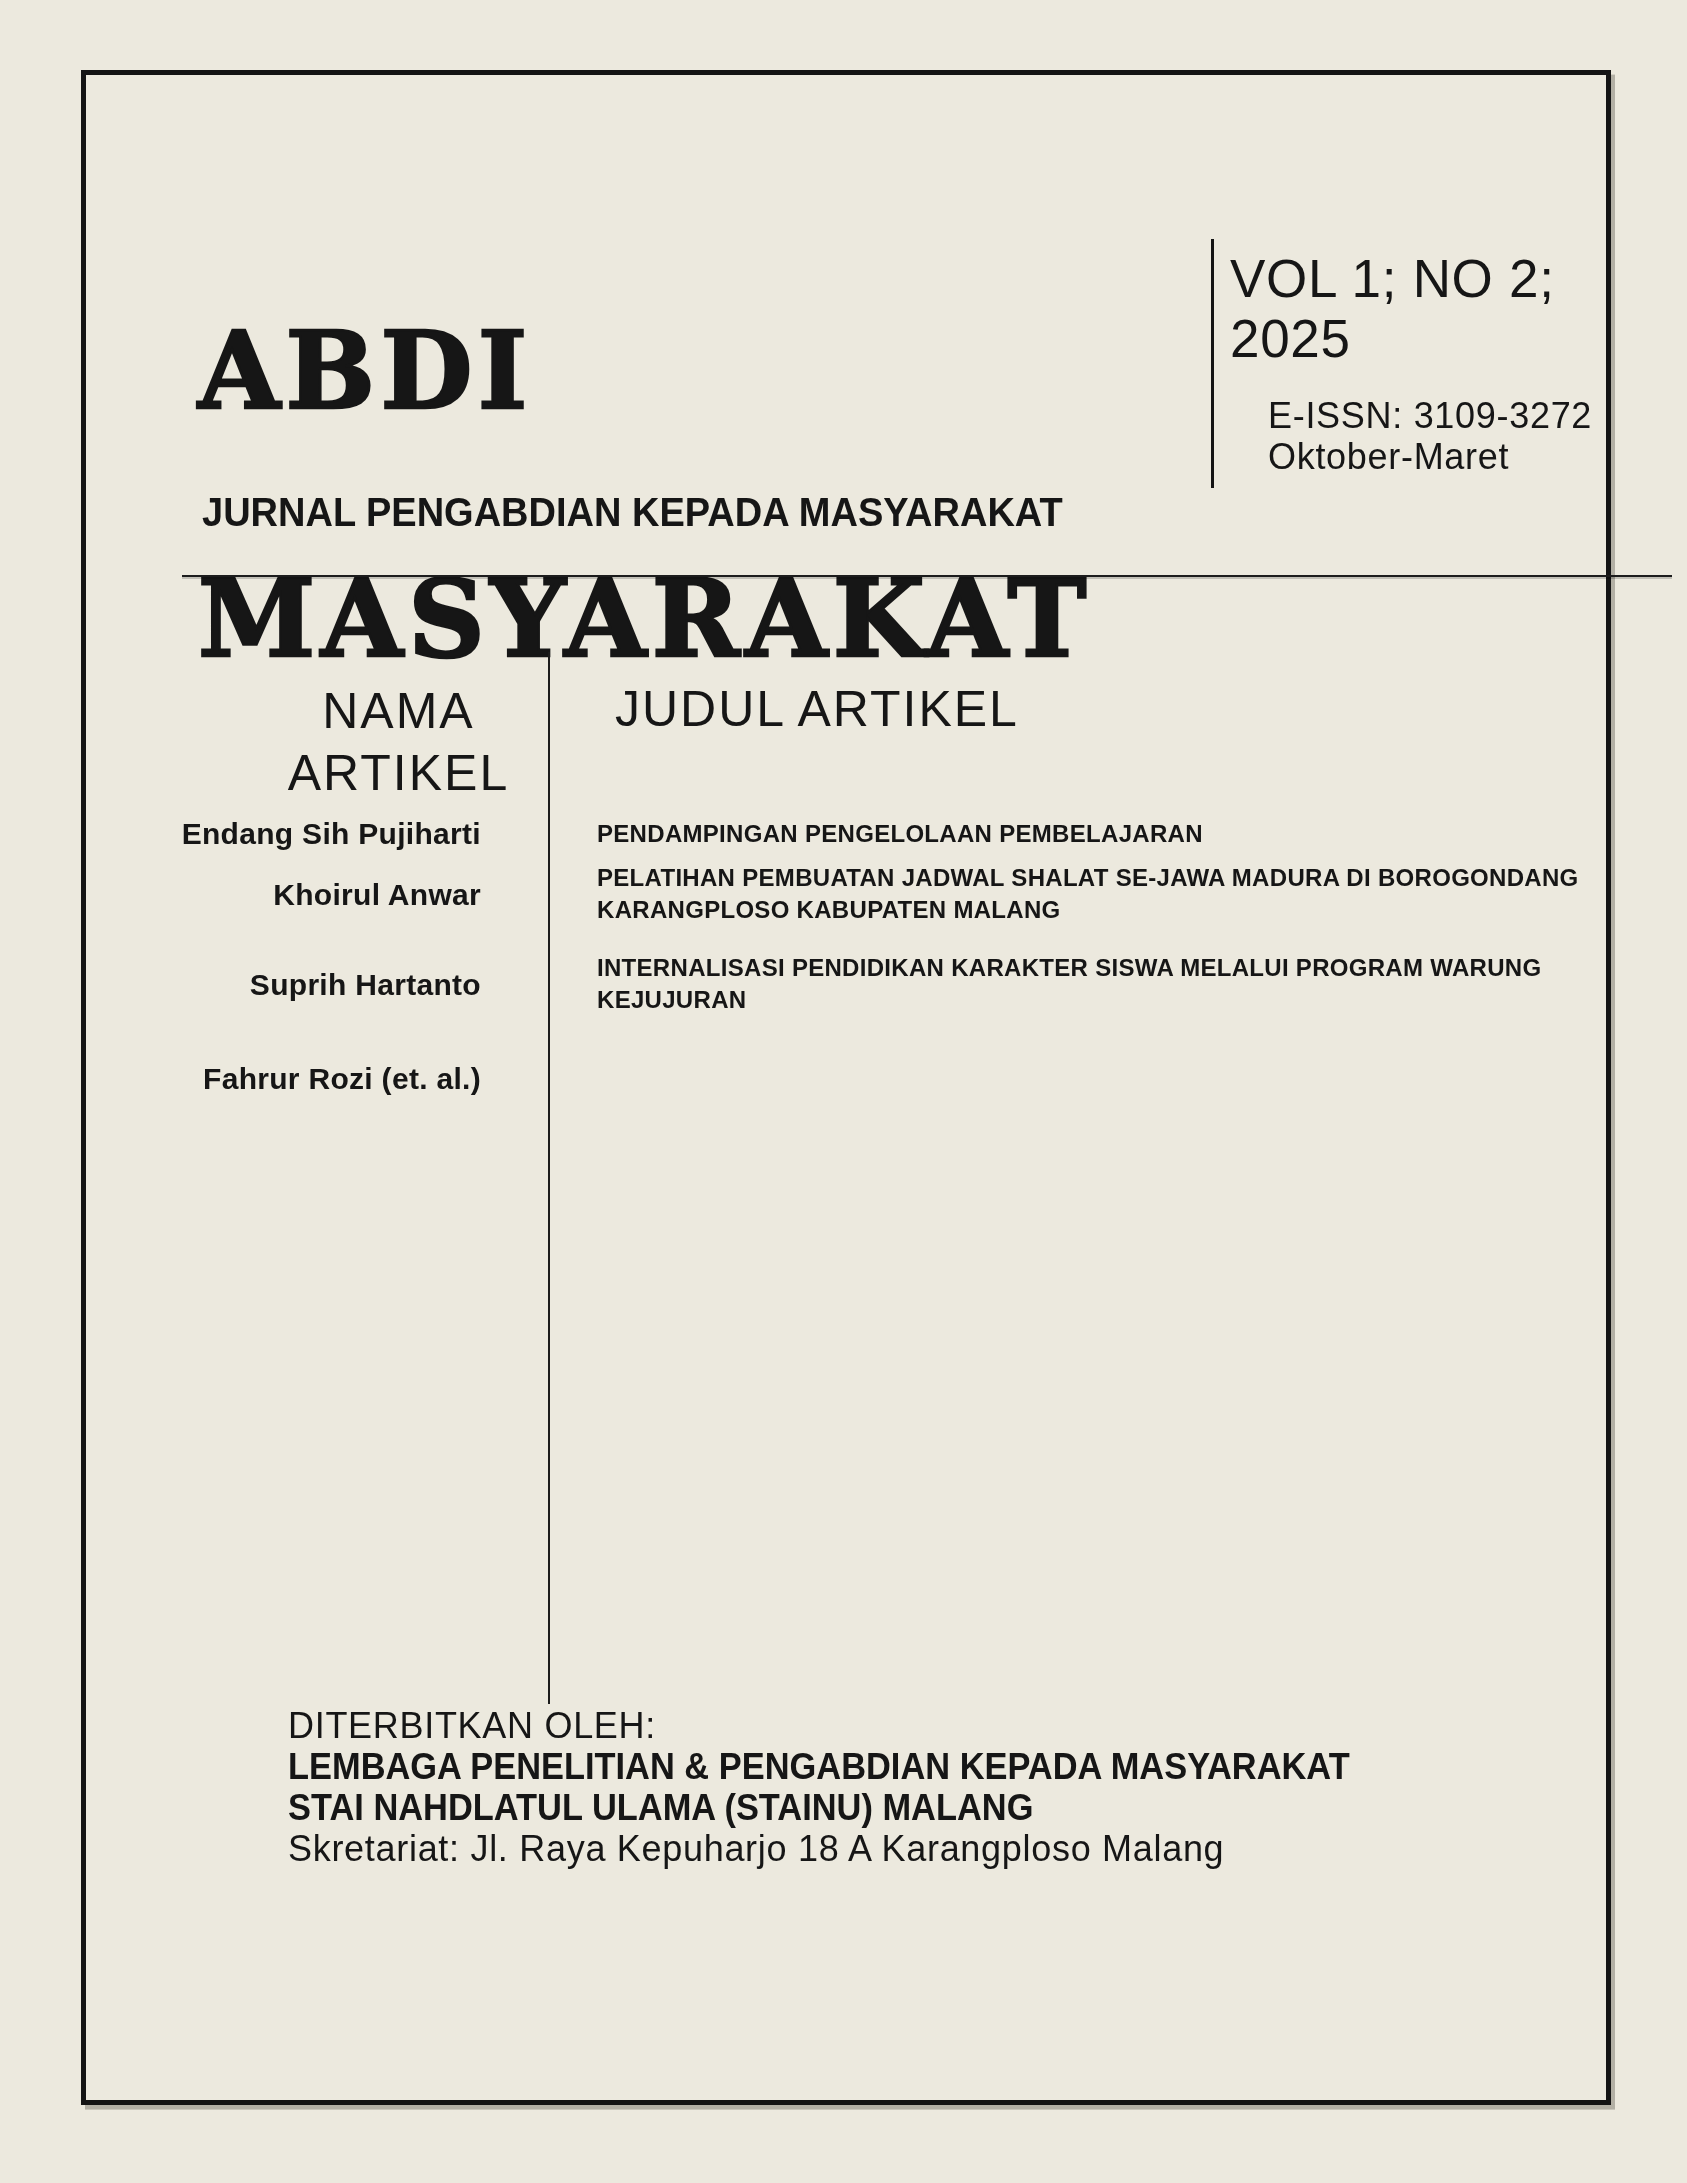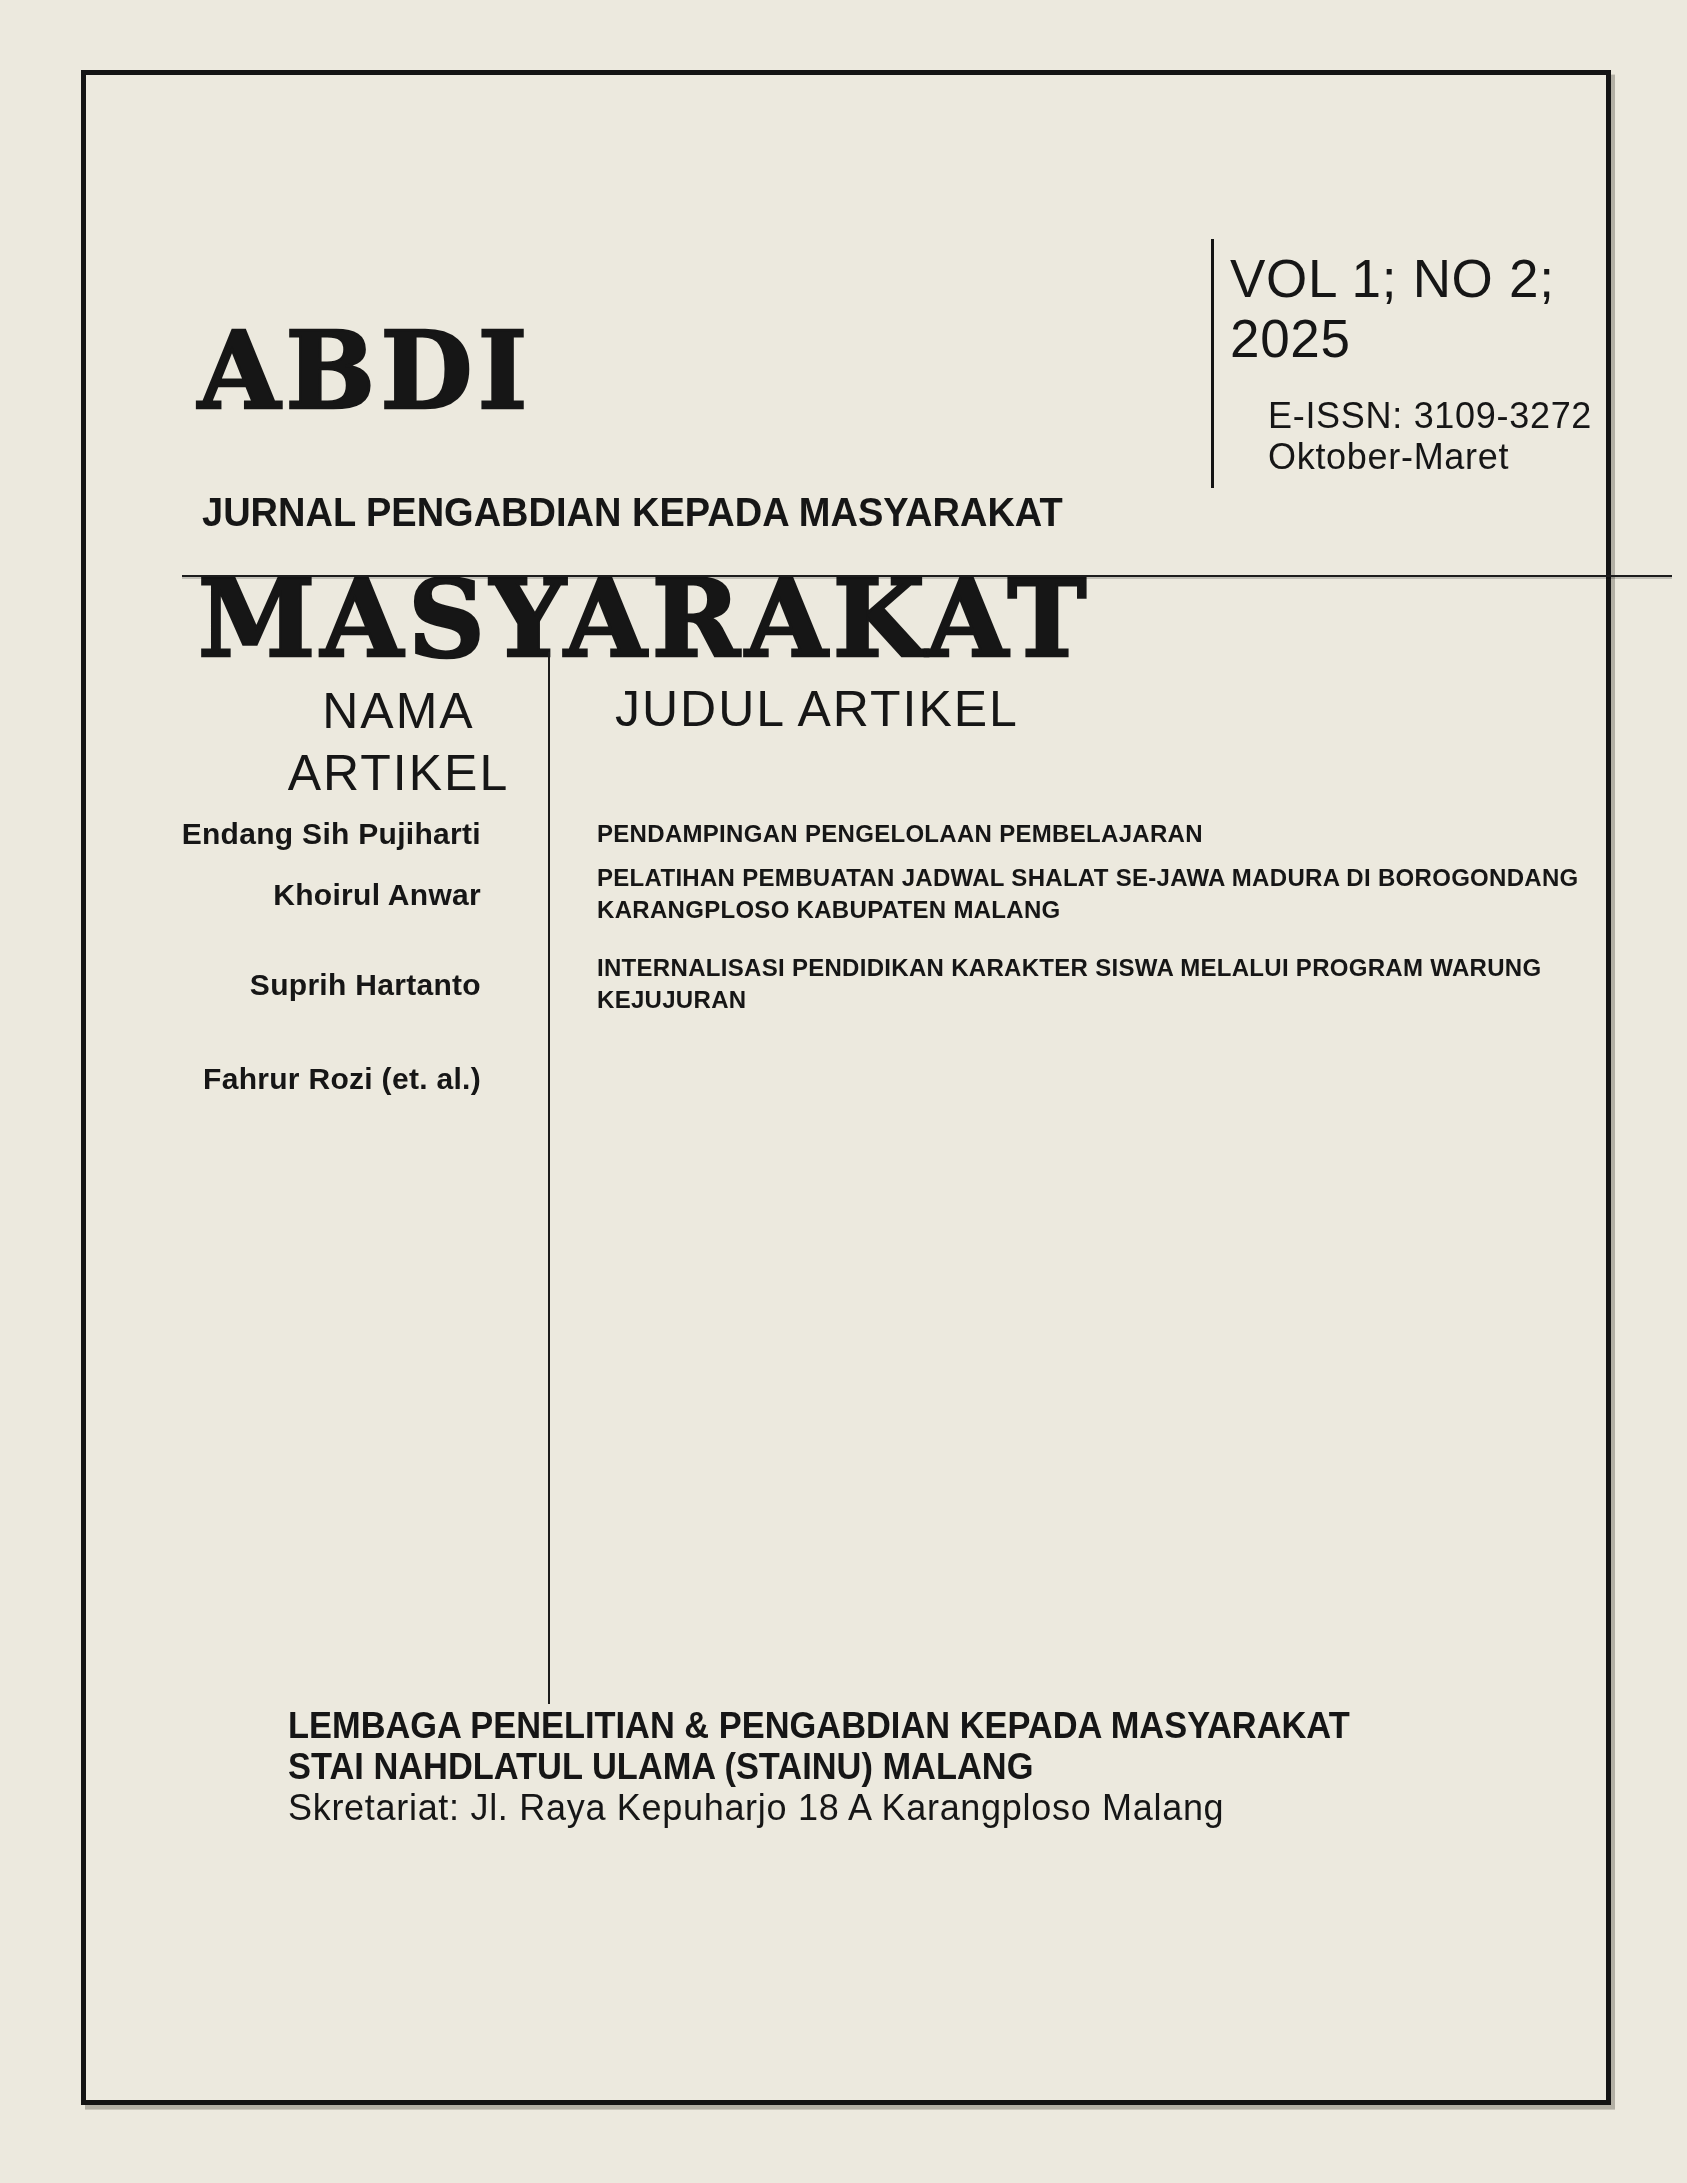--- a/index.html
+++ b/index.html
@@ -199,20 +199,21 @@
       <div class="row row-3">
         <div class="author-cell">Suprih Hartanto</div>
         <div class="title-cell">INTERNALISASI PENDIDIKAN KARAKTER SISWA MELALUI PROGRAM WARUNG KEJUJURAN</div>
       </div>
       <div class="row row-4">
         <div class="author-cell">Fahrur Rozi (et. al.)</div>
       </div>
     </div>
 
     <div class="publisher">
+      <div class="publisher-label">DITERBITKAN OLEH:</div>
       <div class="publisher-org">LEMBAGA PENELITIAN &amp; PENGABDIAN KEPADA MASYARAKAT</div>
       <div class="publisher-org">STAI NAHDLATUL ULAMA (STAINU) MALANG</div>
       <div class="publisher-secretariat">Skretariat: Jl. Raya Kepuharjo 18 A Karangploso Malang</div>
     </div>
 
   </div>
 </div>
 
 
 </body></html>

